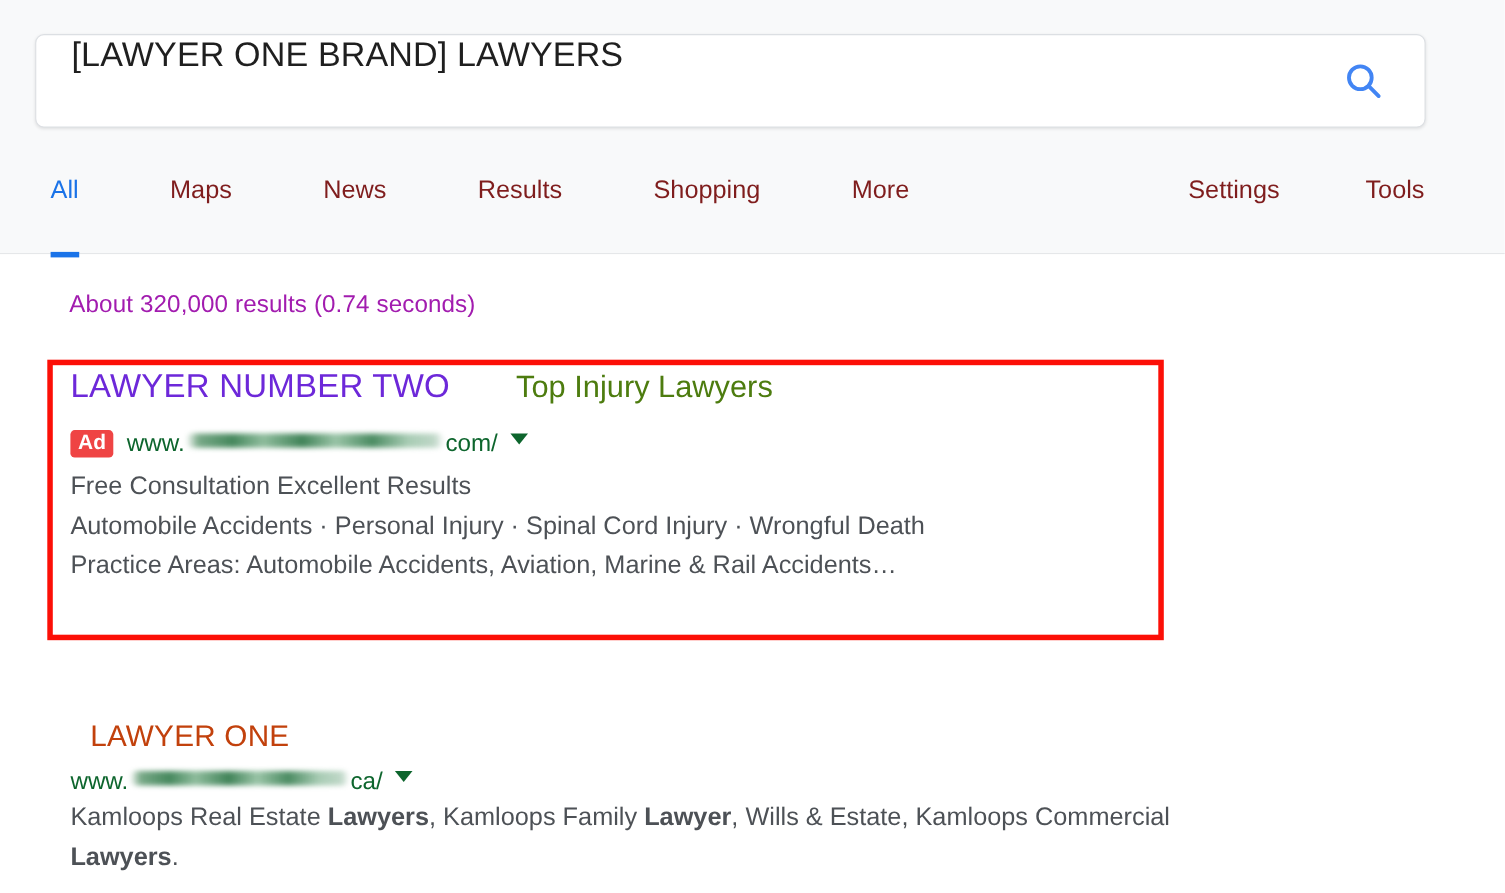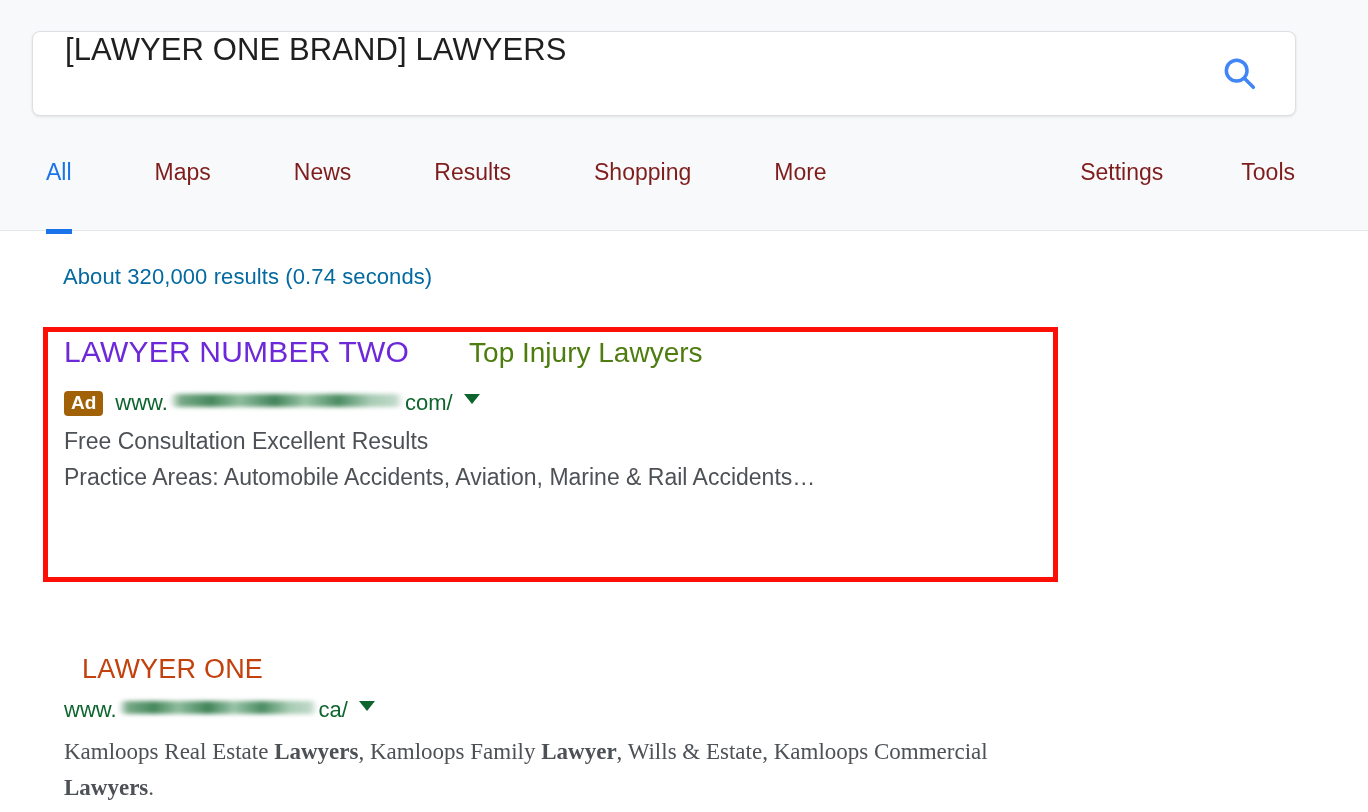--- a/index.html
+++ b/index.html
@@ -110,21 +110,21 @@
   .results {
     position: relative;
     width: 1368px;
     background: #ffffff;
   }
   .result-stats {
     position: absolute;
     left: 63px;
     top: 33px;
     font-size: 22px;
-    color: #0369a1;
+    color: #a21caf;
     letter-spacing: 0.1px;
   }
 
   
   .annotation-box {
     position: absolute;
     left: 43px;
     top: 96px;
     width: 1015px;
     height: 255px;
@@ -162,21 +162,21 @@
   .ad-url-row {
     display: flex;
     align-items: center;
     margin-top: 8px;
     height: 28px;
   }
   .ad-badge {
     display: inline-flex;
     align-items: center;
     justify-content: center;
-    background: #a16207;
+    background: #ef4444;
     color: #ffffff;
     font-size: 19px;
     font-weight: bold;
     border-radius: 4px;
     padding: 1px 7px 3px 7px;
     height: 25px;
     box-sizing: border-box;
     line-height: 1;
     cursor: pointer;
   }
@@ -247,26 +247,24 @@
     margin-top: 48px;
   }
   .organic-url-row {
     display: flex;
     align-items: center;
     margin-top: 11px;
     height: 28px;
   }
   .organic-url-row .url-text { margin-left: 0; }
   .organic-snippet {
-    margin-top: 10px;
     font-size: 23px;
     color: #4d5156;
     line-height: 36px;
     width: 1000px;
-    font-family: Liberation Serif, serif;
   }
   .organic-snippet b { font-weight: bold; color: #4d5156; }
 </style>
 </head>
 <body>
 
 <div class="header">
 
   <div class="searchbar">
     <input class="search-input" type="text" value="[LAWYER ONE BRAND] LAWYERS" style="">
@@ -332,20 +330,21 @@
       <span class="url-text">
         <span>www.</span>
           <span class="redacted" style="width:235px"></span>
           <span>com/</span>
       </span>
       <span class="caret"></span>
     </div>
 
     <div class="ad-desc">
       <div class="snippet-line">Free Consultation Excellent Results</div>
+      <div class="snippet-line">Automobile Accidents · Personal Injury · Spinal Cord Injury · Wrongful Death</div>
       <div class="snippet-line">Practice Areas: Automobile Accidents, Aviation, Marine &amp; Rail Accidents…</div>
     </div>
 
   </div>
 
   <div class="organic-result">
 
     <div>
       <span class="organic-title">LAWYER ONE</span>
     </div>

